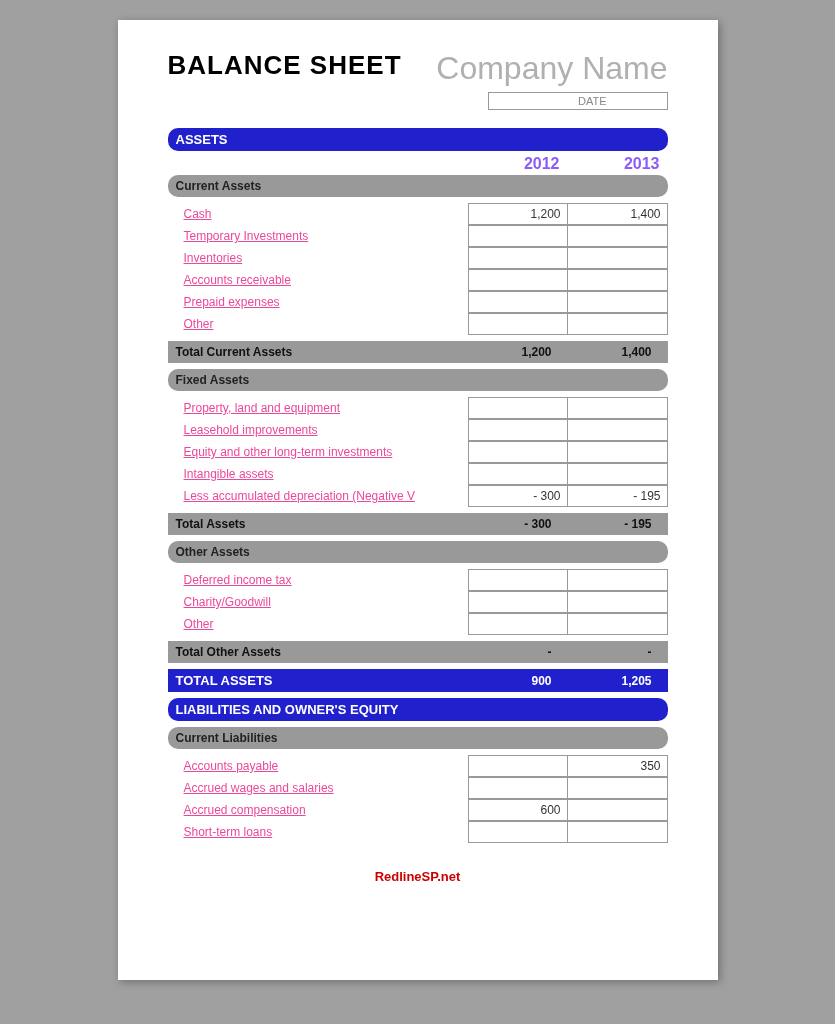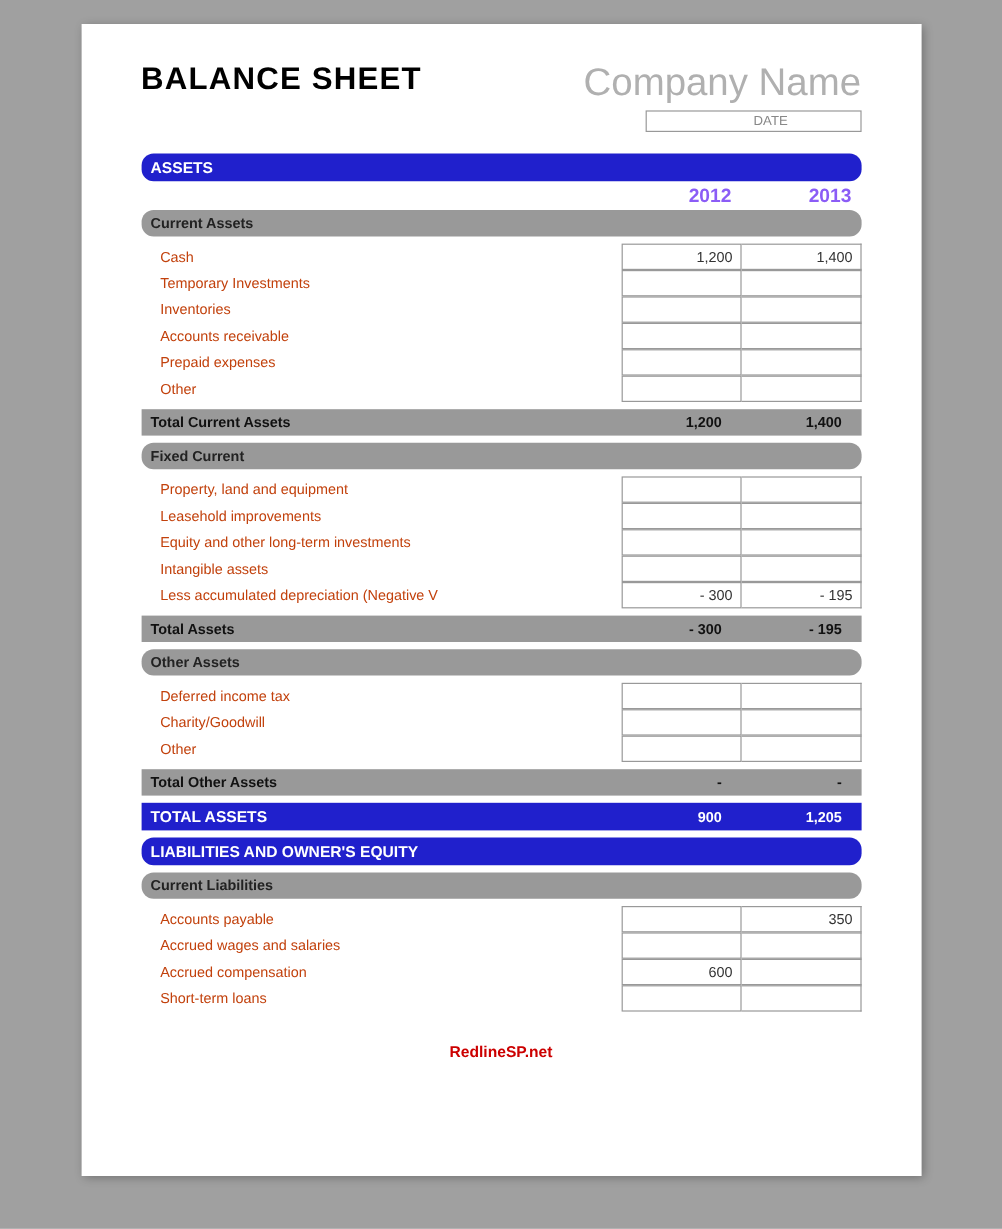--- a/index.html
+++ b/index.html
@@ -7,21 +7,21 @@
       background: #a0a0a0;
       display: flex;
       justify-content: center;
       align-items: flex-start;
       min-height: 1024px;
       font-family: Arial, sans-serif;
       padding: 20px 0;
     }
     .page {
       background: white;
-      width: 700px;
+      width: 600px;
       min-height: 960px;
       padding: 30px 50px 40px 50px;
       position: relative;
       box-shadow: 2px 2px 8px rgba(0,0,0,0.3);
     }
     .header {
       display: flex;
       justify-content: space-between;
       align-items: flex-start;
       margin-bottom: 18px;
@@ -115,22 +115,23 @@
       padding: 6px 0 6px 0;
     }
     .data-row {
       display: flex;
       align-items: center;
       margin-bottom: 0;
     }
     .row-label {
       flex: 1;
       font-size: 12px;
-      color: #c2410c;
+      color: #ec4899;
       padding: 2px 0 2px 16px;
+      text-decoration: underline;
     }
     .input-cells {
       display: flex;
       gap: 0;
     }
     .cell {
       width: 100px;
       height: 22px;
       border: 1px solid #999;
       font-size: 12px;
@@ -242,21 +243,21 @@
   <div class="total-row-gray">
     <span>Total Current Assets</span>
     <div class="total-values">
       <span class="total-val">1,200</span>
       <span class="total-val">1,400</span>
     </div>
   </div>
 
   <div class="spacer"></div>
 
-  <div class="section-header-gray">Fixed Current</div>
+  <div class="section-header-gray">Fixed Assets</div>
   <div class="data-section" id="fixed-assets-section">
   <div class="data-row">
         <span class="row-label">Property, land and equipment</span>
         <div class="input-cells">
           <div class="cell"></div>
           <div class="cell"></div>
         </div>
       </div>
       <div class="data-row">
         <span class="row-label">Leasehold improvements</span>

